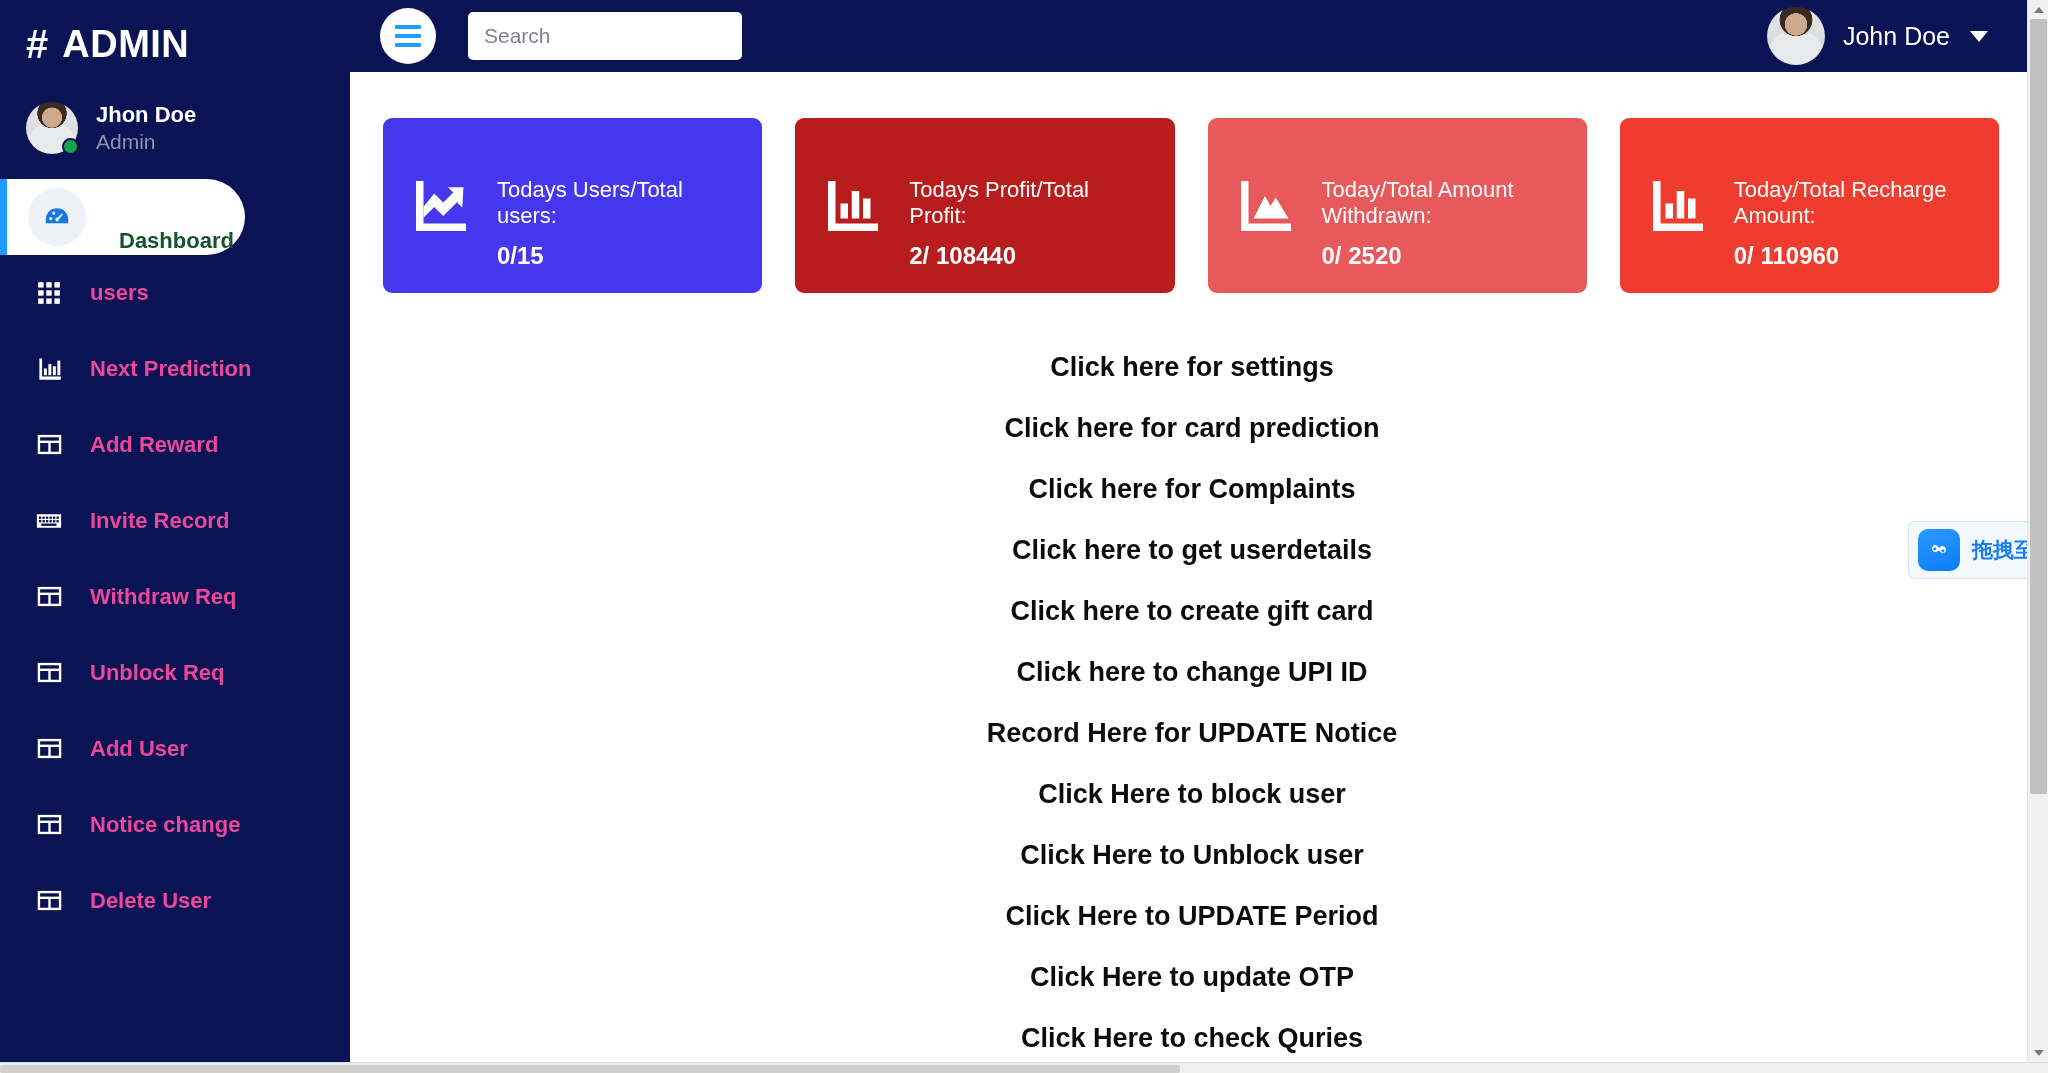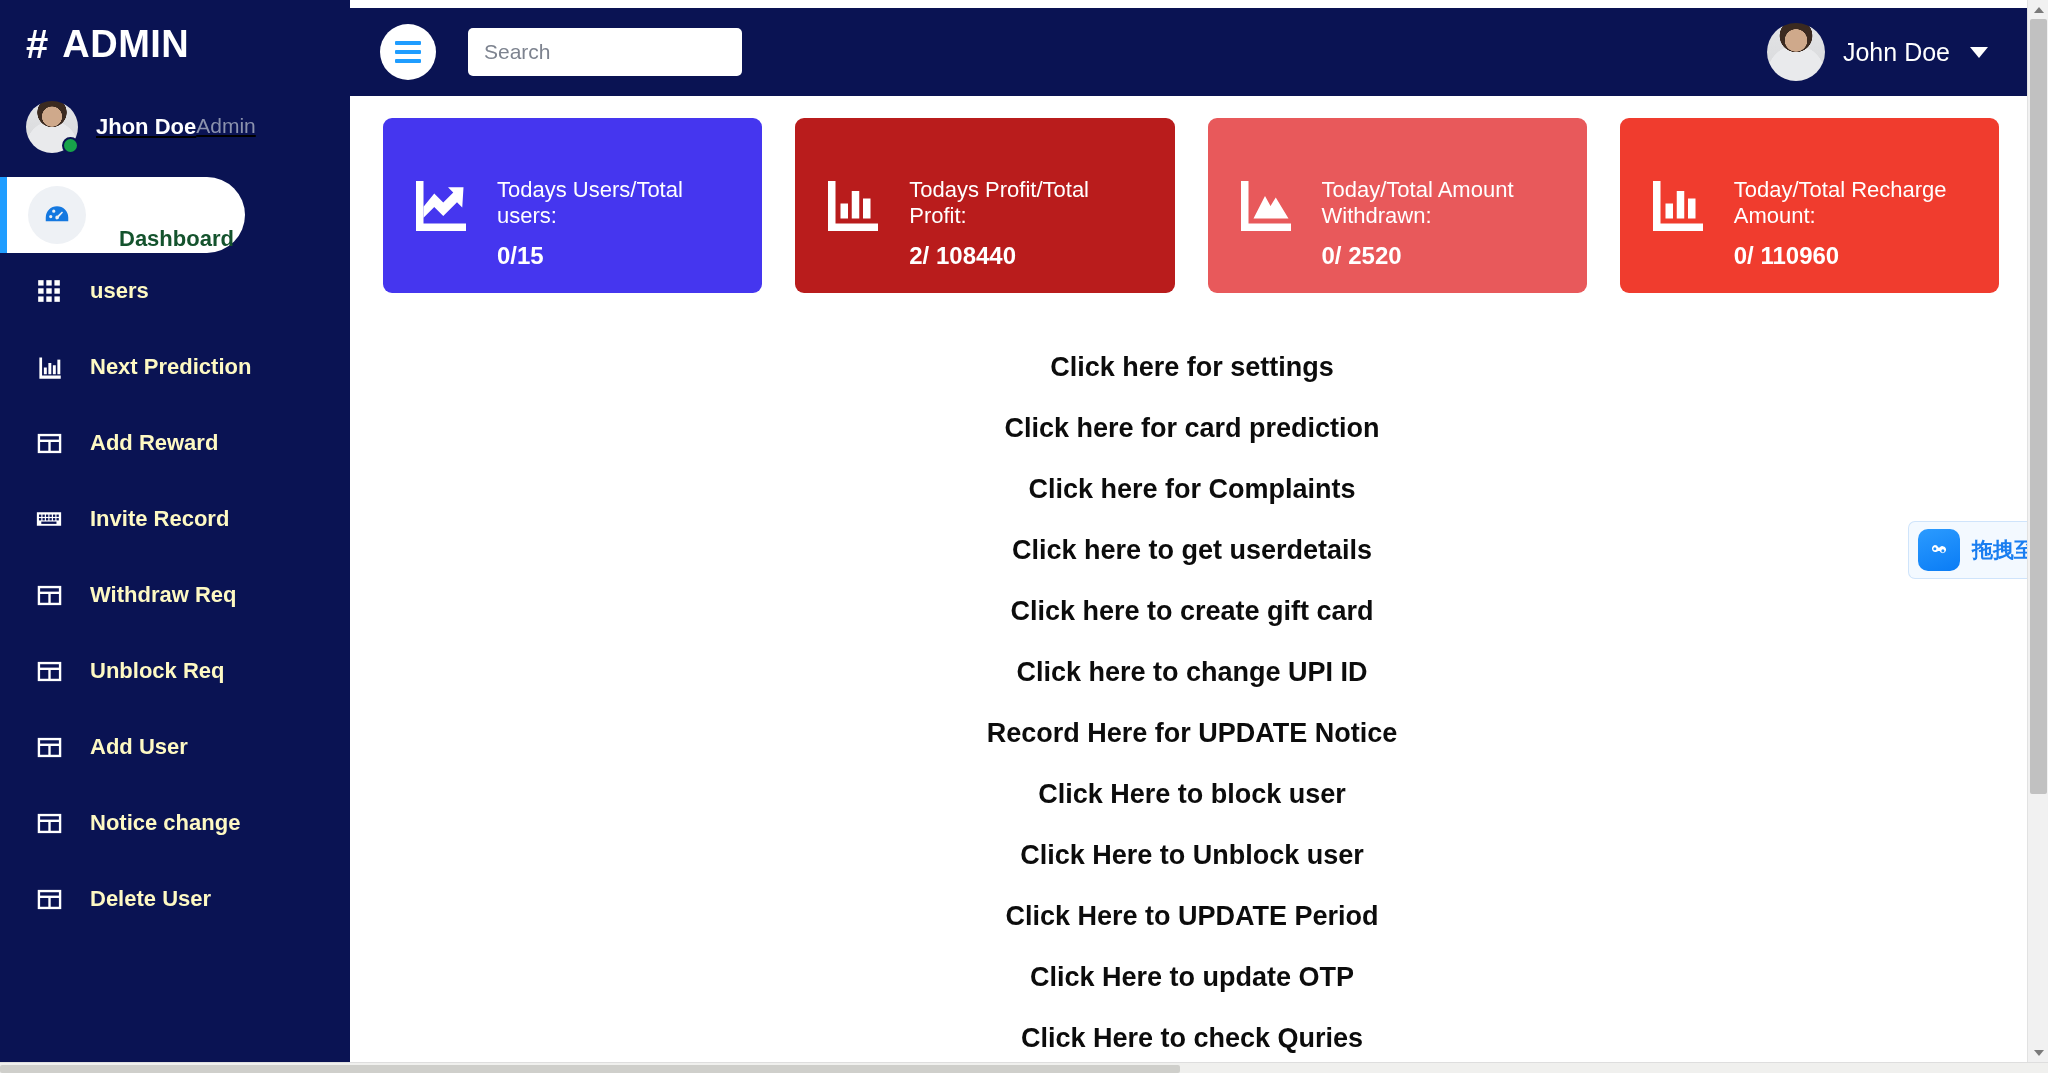--- a/index.html
+++ b/index.html
@@ -47,40 +47,40 @@
       radial-gradient(circle at 50% 22%, #3b2a20 0 30%, rgba(0,0,0,0) 31%),
       radial-gradient(circle at 50% 88%, #e9eaec 0 48%, rgba(0,0,0,0) 49%),
       linear-gradient(#e3e4e6, #d7d8da);
     overflow:hidden;
   }
   .status-dot{
     position:absolute; right:-1px; bottom:-1px;
     width:17px; height:17px; border-radius:50%;
     background:#17a34a; border:2px solid #0a1353;
   }
-  .profile-text{ display:flex; flex-direction:row; line-height:1.25;text-decoration:underline; }
+  .profile-text{ display:flex; flex-direction:column; line-height:1.25; }
   .profile-name{ color:#ffffff; font-size:22px; font-weight:bold; }
   .profile-role{ color:#8b92ad; font-size:21px; }
 
   .nav{ margin-top:6px; }
   .nav-item{
     position:relative;
     display:flex; align-items:center;
     height:76px;
     padding-left:34px;
     gap:26px;
     cursor:pointer;
   }
   .nav-item .nav-icon{
     width:30px; height:30px; flex:none;
     display:flex; align-items:center; justify-content:center;
     color:#ffffff;
   }
   .nav-item .nav-label{
-    color:#fef9c3; font-size:22px; font-weight:bold;
+    color:#ec4899; font-size:22px; font-weight:bold;
     white-space:nowrap;
   }
 
   .nav-item.active{
     background:#ffffff;
     border-top-right-radius:42px;
     border-bottom-right-radius:42px;
     height:76px;
     margin-right:105px;
     padding-left:0;
@@ -95,22 +95,22 @@
     width:58px; height:58px; border-radius:50%;
     background:#eef1f5;
     display:flex; align-items:center; justify-content:center;
     margin-left:28px; flex:none;
   }
   .nav-item.active .nav-icon{ color:#1478e0; width:32px; height:32px; }
   .nav-item.active .nav-label{ color:#14532d; margin-left:33px;margin-top:48px; }
 
   
   .navbar{
-    position:absolute; left:350px; top:8px;
-    width:1684px; height:88px;
+    position:absolute; left:350px; top:0;
+    width:1684px; height:72px;
     background:#0a1353;
     display:flex; align-items:center;
     z-index:4;
   }
   .burger{
     width:56px; height:56px; border-radius:50%;
     background:#ffffff;
     display:flex; flex-direction:column; align-items:center; justify-content:center;
     gap:5px;
     margin-left:30px; flex:none; cursor:pointer;

